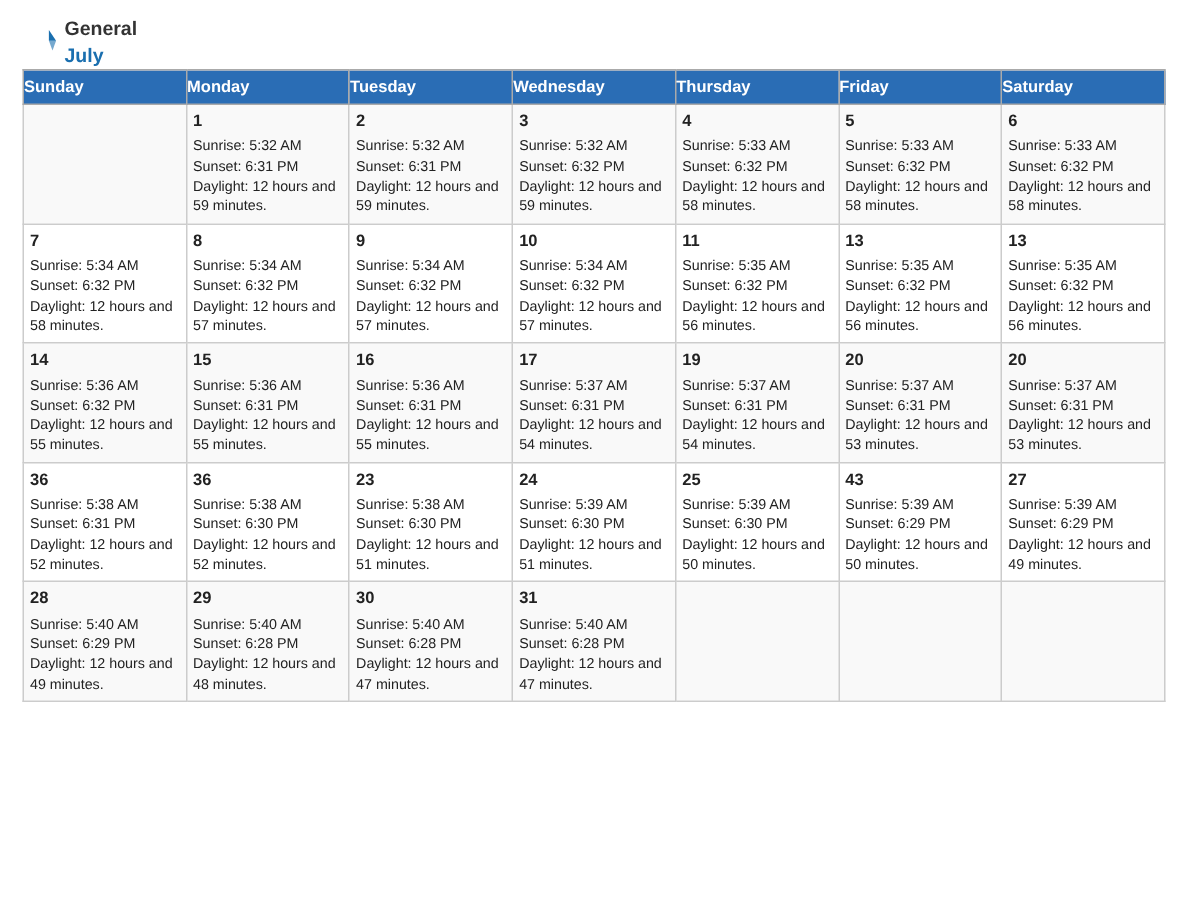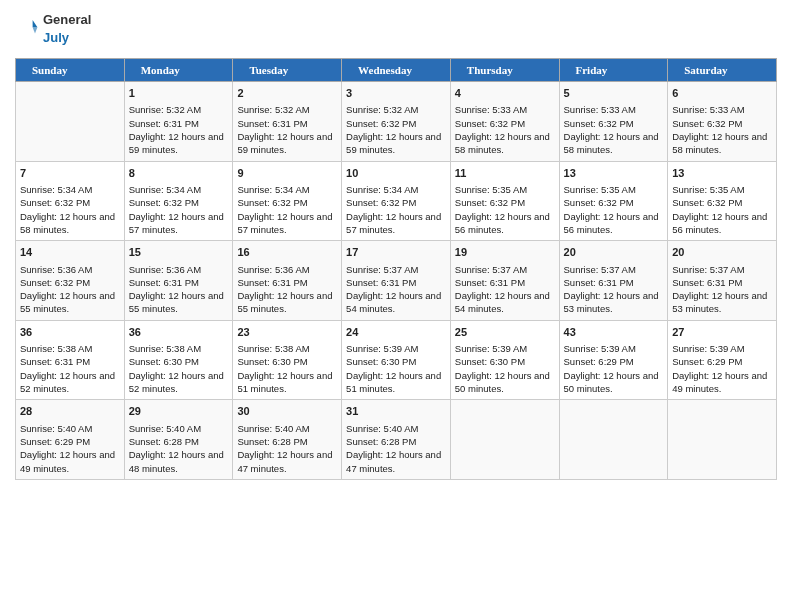--- a/index.html
+++ b/index.html
@@ -11,21 +11,21 @@
       overflow: hidden;
     }
     .container {
       width: 792px;
       padding: 10px 15px;
     }
     .header-logo {
       display: flex;
       align-items: flex-start;
       justify-content: space-between;
-      margin-bottom: 12px;
+      margin-bottom: 0;
     }
     .logo {
       display: flex;
       align-items: center;
       gap: 4px;
     }
     .logo-icon {
       width: 24px;
       height: 24px;
     }
@@ -45,24 +45,23 @@
     table {
       width: 100%;
       border-collapse: collapse;
       table-layout: fixed;
     }
     thead tr th {
       background-color: #2a6db5;
       color: #fff;
       font-size: 11px;
       font-weight: bold;
-      padding: 5px 16px;
+      padding: 5px 0;
       border: 1px solid #aaa;
       text-align: left;
-      font-family: Liberation Serif, serif;
     }
     tbody tr td {
       font-size: 9.5px;
       color: #222;
       padding: 4px 4px;
       border: 1px solid #ccc;
       vertical-align: top;
       line-height: 1.4;
       background: #fff;
     }

